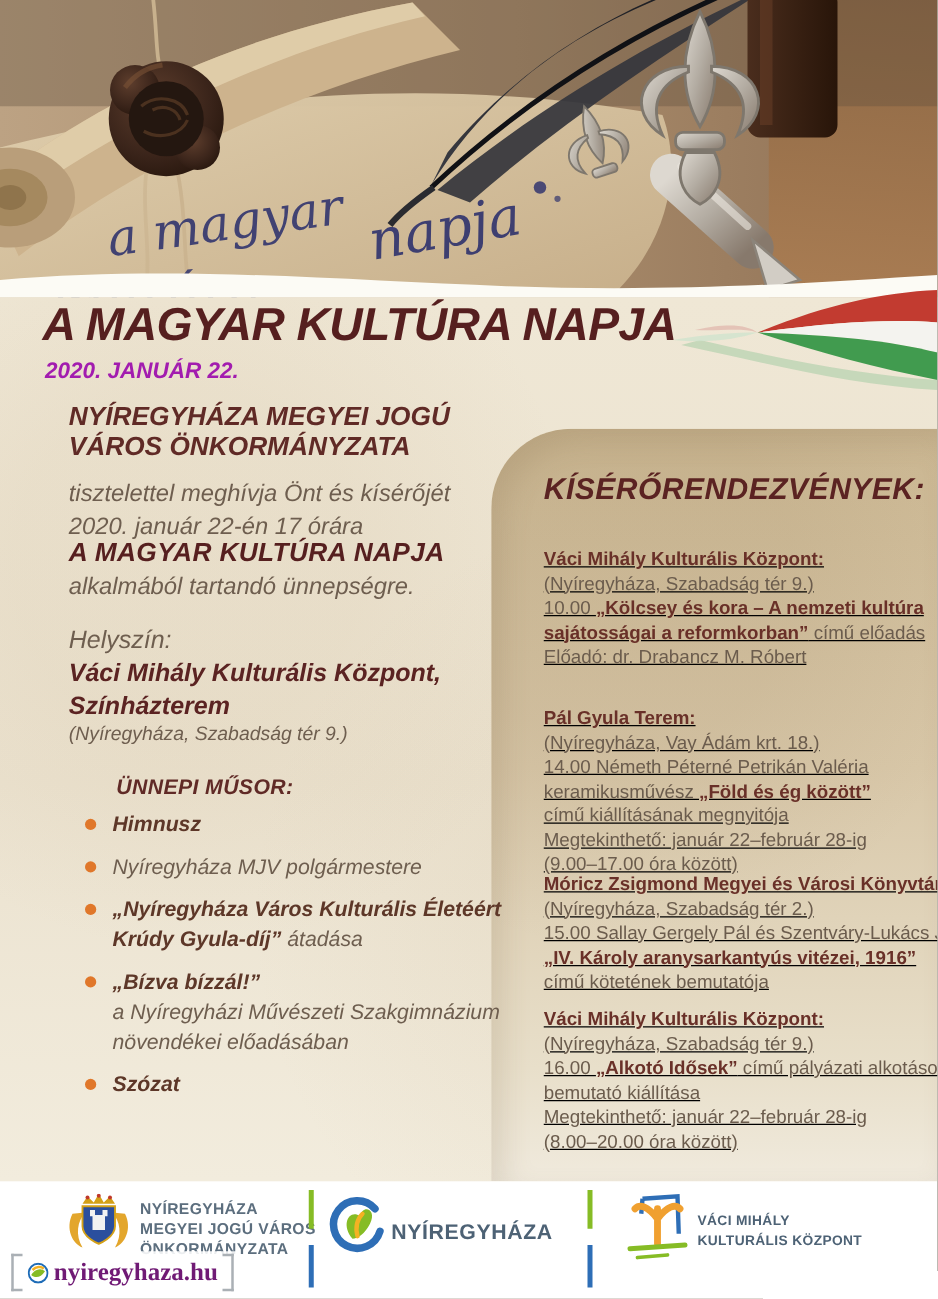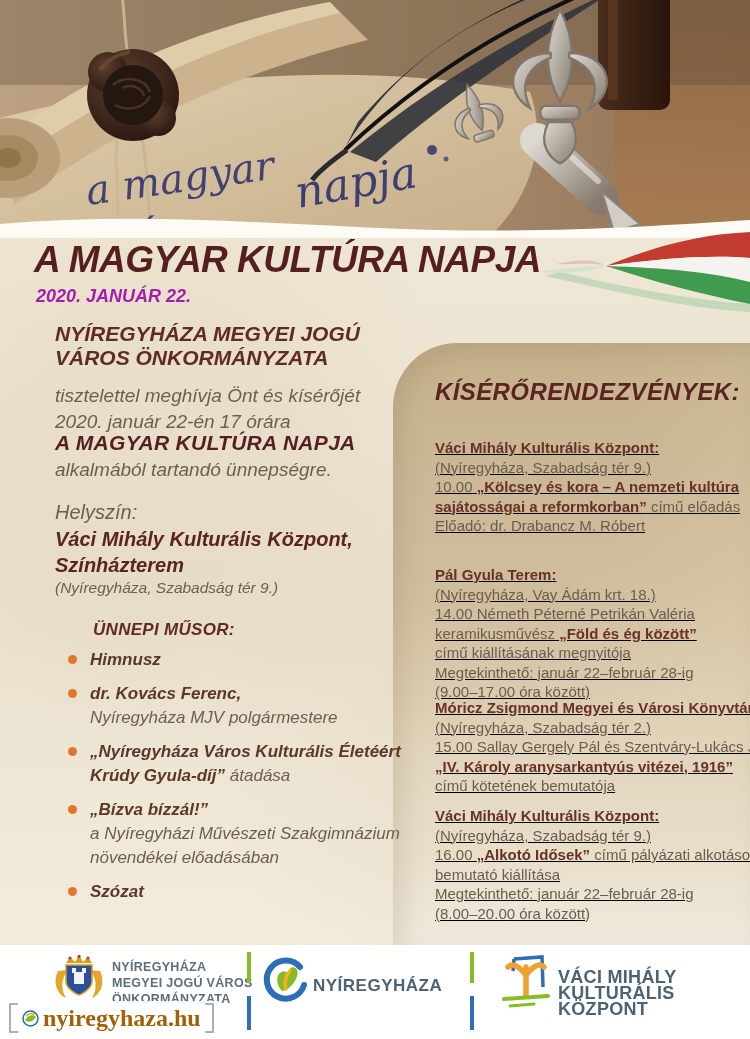--- a/index.html
+++ b/index.html
@@ -46,29 +46,29 @@
   .ev-line .b{font-weight:bold;color:#693028;}
   .ev-line .r{color:#6b5c4d;}
   
   .footer{position:absolute;top:945px;left:0;width:750px;height:94px;background:#fff;}
   .muni-text{position:absolute;left:112px;top:14px;font-size:12.5px;font-weight:bold;color:#5c6e7e;line-height:16px;letter-spacing:.3px;}
   .divider{position:absolute;width:4px;}
   .div-green{height:31px;background:#86bc25;}
   .div-blue{height:34px;background:#2e6eb6;position:absolute;top:44px;left:0;width:4px;}
   .d1{left:247px;top:7px;} .d2{left:470px;top:7px;}
   .city-label{position:absolute;left:313px;top:31px;font-size:17px;font-weight:bold;color:#4d6275;letter-spacing:.5px;}
-  .vmkk-text{position:absolute;left:558px;top:24px;font-size:18px;font-weight:bold;color:#4d6275;line-height:16px;letter-spacing:.3px;}
+  .vmkk-text{position:absolute;left:558px;top:24px;font-size:11px;font-weight:bold;color:#4d6275;line-height:16px;letter-spacing:.3px;}
   .coa{position:absolute;left:52px;top:10px;}
   .citylogo{position:absolute;left:262px;top:12px;}
   .vmkklogo{position:absolute;left:500px;top:8px;}
   .watermark{position:absolute;left:4px;top:1001px;display:flex;align-items:center;gap:4px;
     background:rgba(255,255,255,.88);padding:2px 5px;}
   .wm-br{width:7px;height:26px;border:2px solid #aab0b5;}
   .wm-left{border-right:none;} .wm-right{border-left:none;}
-  .wm-text{font-family:"Liberation Serif",serif;font-size:24px;font-weight:bold;color:#a16207;white-space:nowrap;}
+  .wm-text{font-family:"Liberation Serif",serif;font-size:20px;font-weight:bold;color:#701a75;white-space:nowrap;}
   .hand{font-family:"DejaVu Serif",serif;font-style:italic;fill:#32356e;}
 </style>
 </head>
 <body>
 
 <div class="poster">
 
   <svg class="photo" width="750" height="238" viewBox="0 0 750 238">
     <defs>
       <linearGradient id="bgGrad" x1="0" y1="0" x2="1" y2="0">
@@ -212,21 +212,20 @@
   <div class="abs program">
       <div class="prog-item">
         <span class="bullet"></span>
         <div>
           <div class="pline"><span class="b">Himnusz</span></div>
         </div>
       </div>
       <div class="prog-item">
         <span class="bullet"></span>
         <div>
-          <div class="pline"><span class="b">dr. Kovács Ferenc,</span></div>
           <div class="pline"><span class="r">Nyíregyháza MJV polgármestere</span></div>
         </div>
       </div>
       <div class="prog-item">
         <span class="bullet"></span>
         <div>
           <div class="pline"><span class="b">„Nyíregyháza Város Kulturális Életéért</span></div>
           <div class="pline"><span class="b">Krúdy Gyula-díj”</span><span class="r"> átadása</span></div>
         </div>
       </div>

